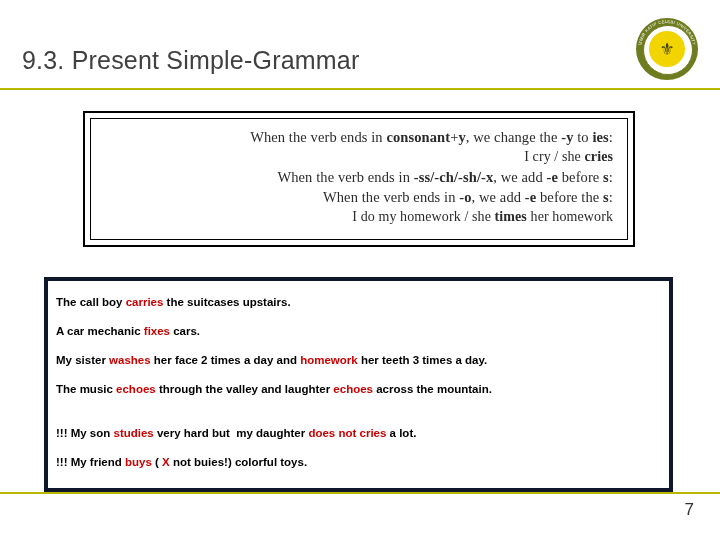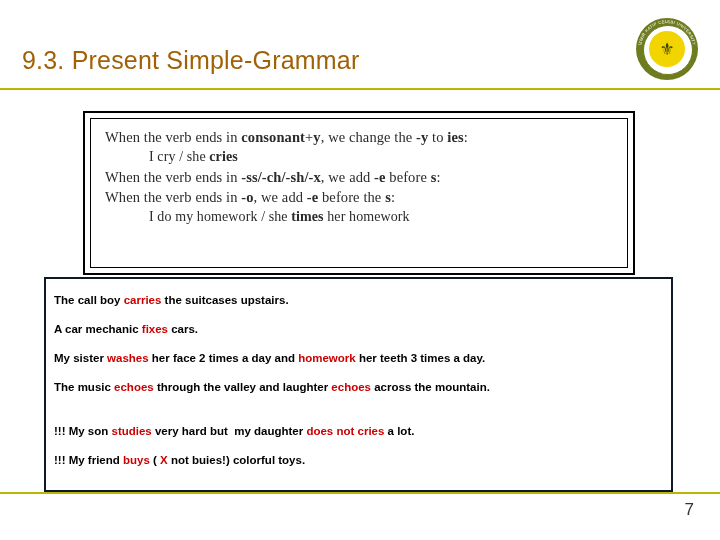--- a/index.html
+++ b/index.html
@@ -14,21 +14,21 @@
     overflow: hidden;
     position: relative;
   }
 
   
   #slide-title {
     position: absolute;
     left: 22px;
     top: 46px;
     font-size: 25px;
-    color: #a16207;
+    color: #404040;
     letter-spacing: 0.2px;
     white-space: nowrap;
   }
   #title-rule {
     position: absolute;
     left: 0px;
     top: 88px;
     width: 720px;
     height: 2px;
     background: #b8b800;
@@ -94,24 +94,25 @@
     fill: #ffffff;
     letter-spacing: 0.25px;
   }
 
   
   #rules-box {
     position: absolute;
     left: 83px;
     top: 111px;
     width: 552px;
-    height: 164px;
+    height: 136px;
     border: 2px solid #000000;
     background: #ffffff;
     box-sizing: border-box;
+    text-align: right;
   }
   #rules-inner {
     position: absolute;
     left: 5px;
     top: 5px;
     right: 5px;
     bottom: 5px;
     border: 1px solid #000000;
     box-sizing: border-box;
     padding: 8px 14px 0 14px;
@@ -134,21 +135,21 @@
   }
   .rule-line b, .rule-example b { font-weight: bold; }
 
   
   #sentences-box {
     position: absolute;
     left: 44px;
     top: 277px;
     width: 629px;
     height: 215px;
-    border: 2px solid #0f172a;
+    border: 4px solid #0f172a;
     background: #ffffff;
     box-sizing: border-box;
     padding: 14px 0 0 8px;
   }
   .sentence {
     font-size: 11.5px;
     font-weight: bold;
     color: #000000;
     line-height: 14px;
     margin-bottom: 15px;

